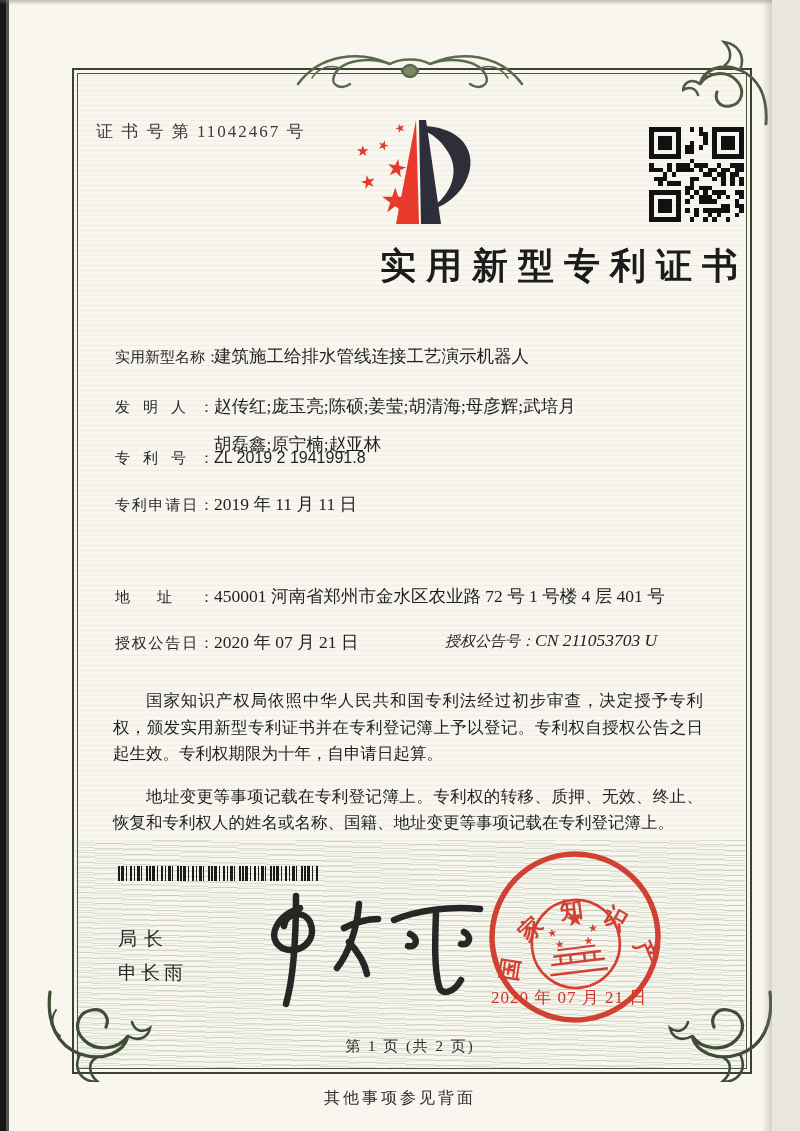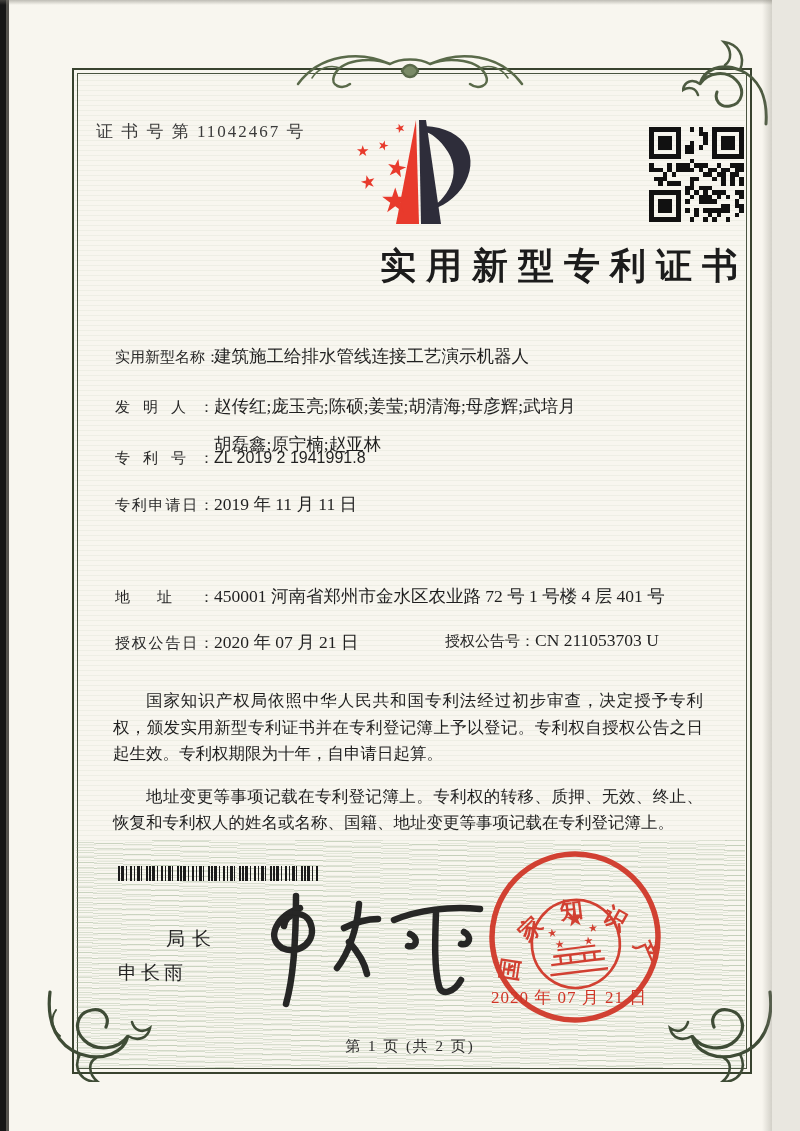--- a/index.html
+++ b/index.html
@@ -20,28 +20,28 @@
       repeating-linear-gradient(-2deg,rgba(140,165,128,.18) 0 1px,transparent 1px 6px);}
 
   .cert-no{position:absolute;left:96px;top:120px;font-size:17px;letter-spacing:2px;color:#3a3a3a;}
   .title{position:absolute;left:72px;top:242px;width:676px;text-align:right;font-size:36px;font-weight:700;letter-spacing:10px;color:#1c1c1c;}
 
   .row{position:absolute;left:115px;font-size:17.5px;color:#222;white-space:nowrap;}
   .flabel{display:inline-block;width:99px;font-size:15px;color:#272727;text-align:justify;text-align-last:justify;vertical-align:baseline;}
   .flabel2{font-size:15px;color:#272727;}
   .fvalue{color:#1f1f1f;}
   .line2{margin-left:99px;margin-top:14px;}
-  .pair2{position:absolute;left:330px;top:0;}
+  .pair2{position:absolute;left:330px;top:0;font-style:italic;}
 
   .body-text{position:absolute;left:97px;top:672px;width:622px;font-size:16.5px;line-height:26.5px;color:#1e1e1e;text-align:justify;}
   .body-text p{margin:16px;text-indent:2em;}
 
   .barcode{position:absolute;left:118px;top:866px;width:200px;height:15px;
     background:repeating-linear-gradient(90deg,#1b1b1b 0 1.5px,transparent 1.5px 3px,#1b1b1b 3px 6px,transparent 6px 7.5px,#1b1b1b 7.5px 8.5px,transparent 8.5px 12px,#1b1b1b 12px 14px,transparent 14px 15.5px);}
-  .director-title{position:absolute;left:118px;top:926px;font-size:19px;letter-spacing:7px;color:#232323;margin-left:48px;}
+  .director-title{position:absolute;left:118px;top:926px;font-size:19px;letter-spacing:7px;color:#232323;}
   .director-name{position:absolute;left:118px;top:960px;font-size:19px;letter-spacing:4px;color:#232323;}
   .signature{position:absolute;left:238px;top:888px;width:266px;height:124px;}
   .seal{position:absolute;left:486px;top:848px;width:178px;height:178px;opacity:.93;}
   .seal-date{position:absolute;left:491px;top:986px;font-size:17px;letter-spacing:1px;color:#d03425;font-family:"Liberation Serif",serif;}
   .page-info{position:absolute;left:72px;top:1037px;width:676px;text-align:center;font-size:15px;color:#2c2c2c;letter-spacing:2px;}
   .back-note{position:absolute;left:0;top:1088px;width:800px;text-align:center;font-size:16px;letter-spacing:3px;color:#2e2e2e;}
 
   .logo{position:absolute;left:338px;top:112px;width:150px;height:126px;}
   .qr{position:absolute;left:649px;top:127px;width:95px;height:95px;}
   .qr svg{width:95px;height:95px;}
@@ -396,17 +396,18 @@
         <path id="sealArc2" d="M 25.6 132.4 A 62 62 0 1 1 152.4 132.4"></path>
       </defs>
       <text font-size="23" font-weight="bold" fill="#d03425" font-family="Liberation Serif, serif">
         <textPath href="#sealArc2" startOffset="6" textLength="268">国家知识产权局</textPath>
       </text>
     </g>
   </svg>
   <div class="seal-date">2020 年 07 月 21 日</div>
 
   <div class="page-info">第 1 页 (共 2 页)</div>
+  <div class="back-note">其他事项参见背面</div>
 
   <div class="scan-edge-left"></div>
   <div class="scan-edge-top"></div>
   <div class="scan-edge-right"></div>
 </div>
 
 </body></html>

